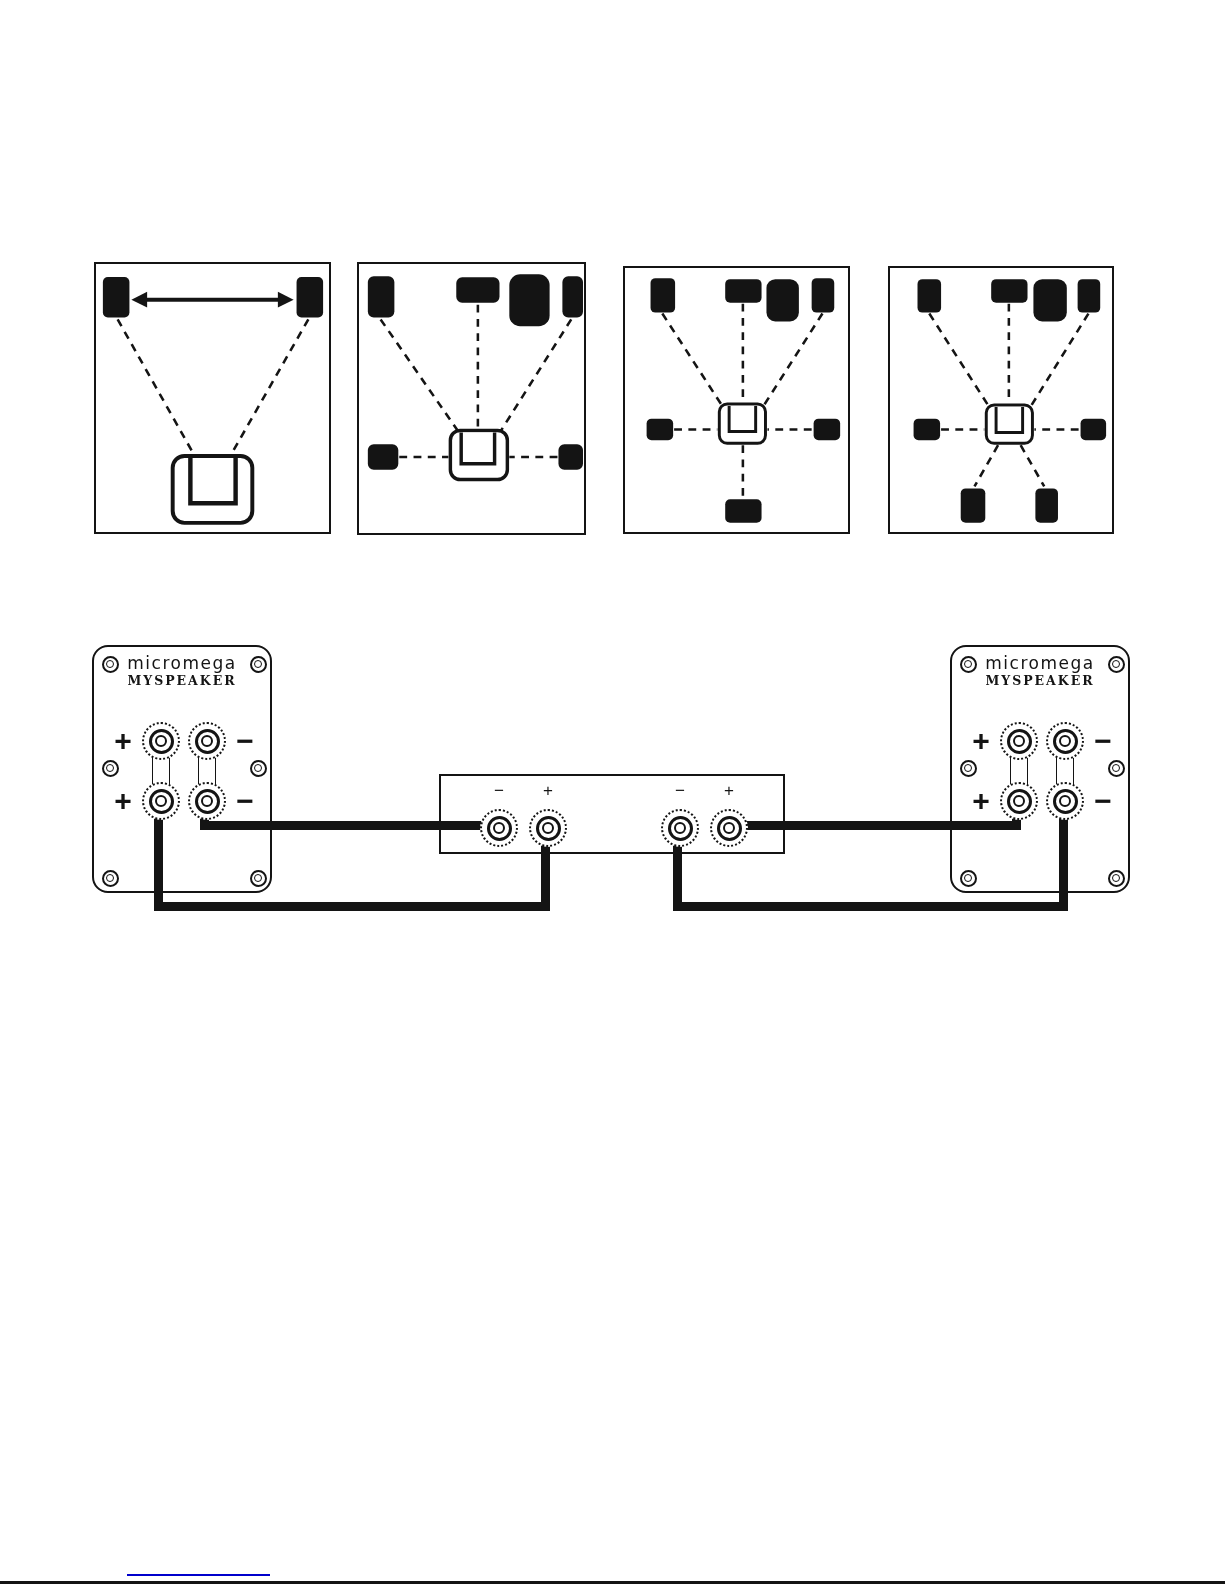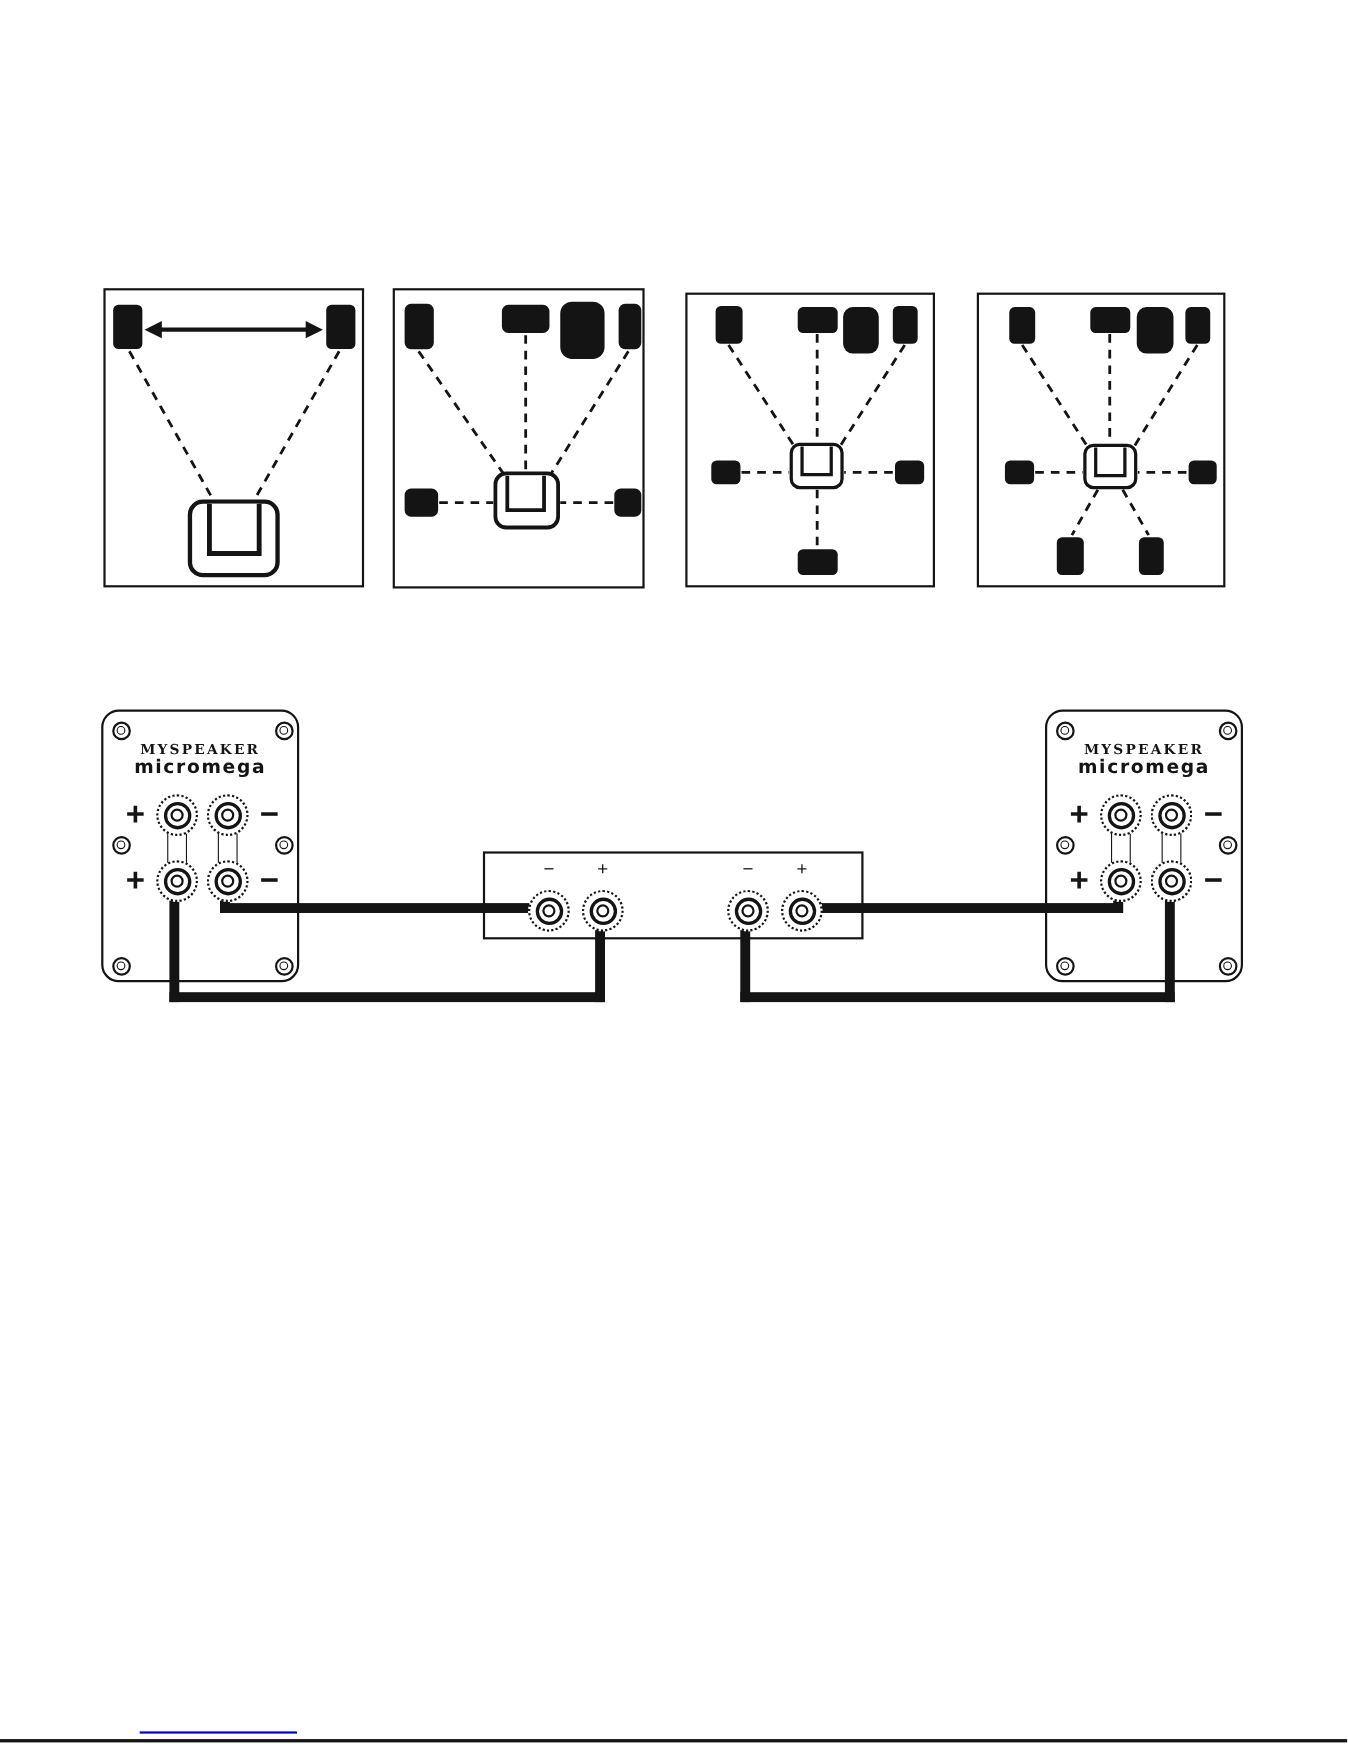--- a/index.html
+++ b/index.html
@@ -5,22 +5,22 @@
   html,body{margin:0;padding:0;background:#fff;}
   #page{position:relative;width:1225px;height:1585px;background:#fff;overflow:hidden;
         font-family:"Liberation Sans",sans-serif;color:#141414;}
   .diagram-box{position:absolute;border:2.2px solid #141414;background:#fff;box-sizing:border-box;}
   .diagram-box svg{position:absolute;left:0;top:0;}
   .plate{position:absolute;width:180px;height:248px;border:2.3px solid #141414;border-radius:16px;
          background:#fff;box-sizing:border-box;}
   .amp{position:absolute;left:439px;top:774px;width:346px;height:80px;border:2.2px solid #141414;
        background:#fff;box-sizing:border-box;}
   .logo-brand{position:absolute;left:0;top:6px;width:100%;text-align:center;
-      font-family:"DejaVu Sans",sans-serif;font-size:17px;font-weight:bold;letter-spacing:1.5px;
-      text-transform:lowercase;color:#141414;margin-top:35px;}
+      font-family:"DejaVu Sans",sans-serif;font-size:17px;font-weight:normal;letter-spacing:1.5px;
+      text-transform:lowercase;color:#141414;}
   .logo-model{position:absolute;left:0;top:26px;width:100%;text-align:center;
       font-family:"DejaVu Serif",serif;font-size:12.5px;font-weight:bold;letter-spacing:2px;color:#141414;}
   .post{position:absolute;width:38px;height:38px;border:2.5px dotted #141414;border-radius:50%;
         background:#fff;box-sizing:border-box;z-index:3;}
   .post::before{content:"";position:absolute;left:50%;top:50%;width:25px;height:25px;
         margin:-12.5px 0 0 -12.5px;border:3.5px solid #141414;border-radius:50%;box-sizing:border-box;}
   .post::after{content:"";position:absolute;left:50%;top:50%;width:12px;height:12px;
         margin:-6px 0 0 -6px;border:2.8px solid #141414;border-radius:50%;box-sizing:border-box;}
   .screw{position:absolute;width:17px;height:17px;border:2px solid #141414;border-radius:50%;
         background:#fff;box-sizing:border-box;z-index:3;}

